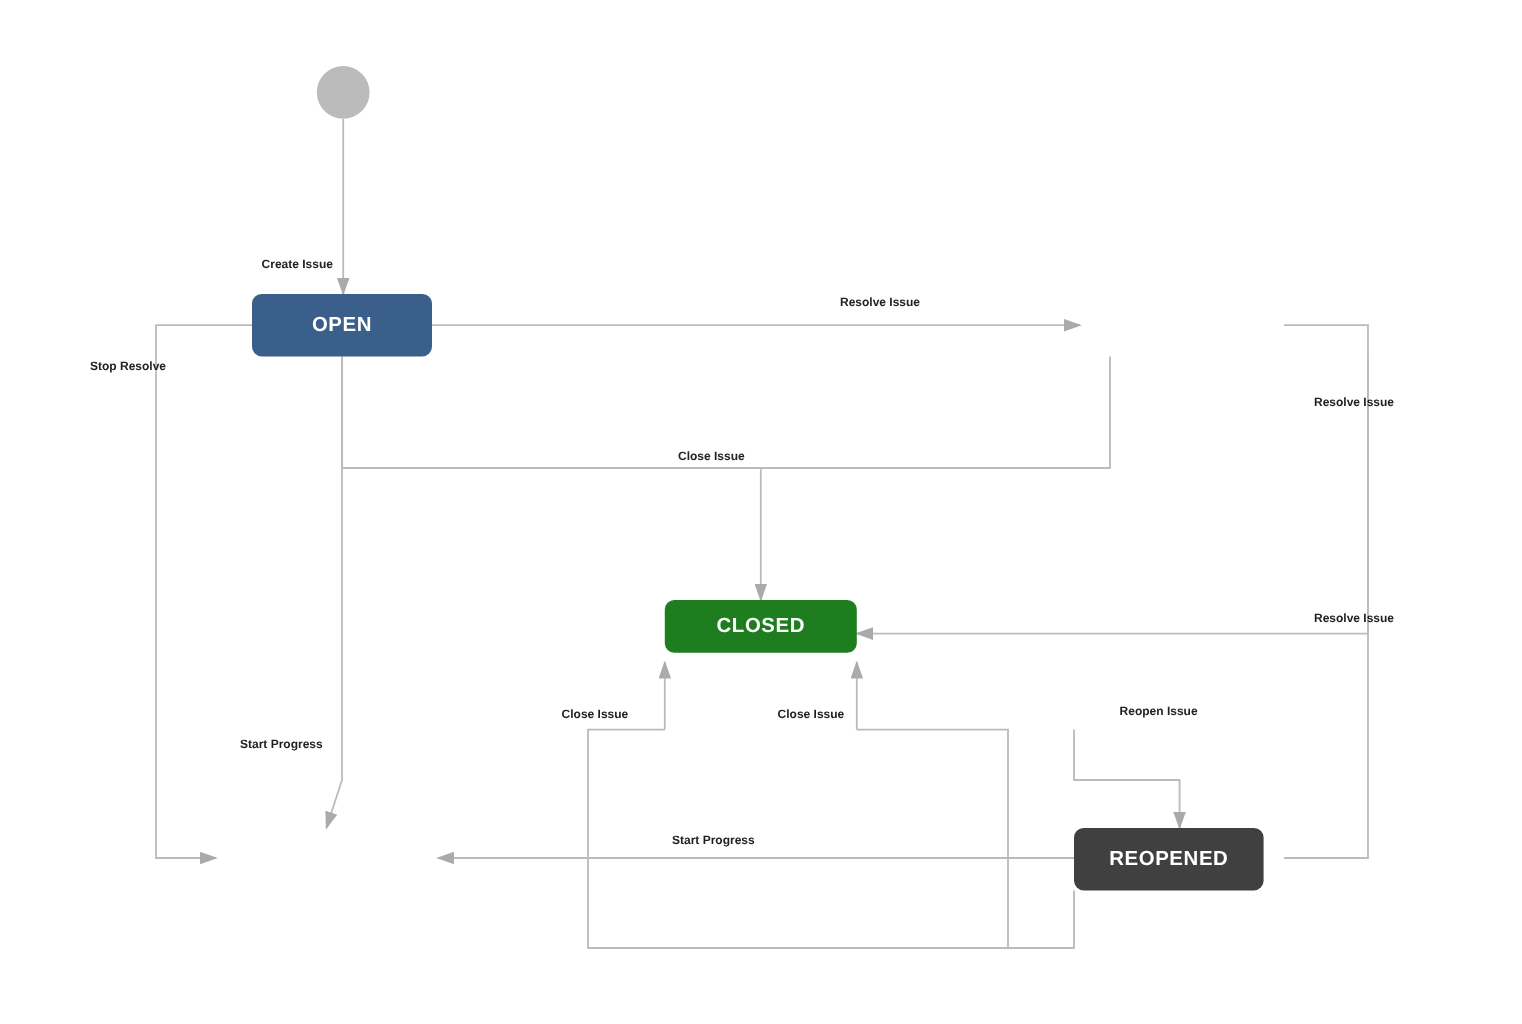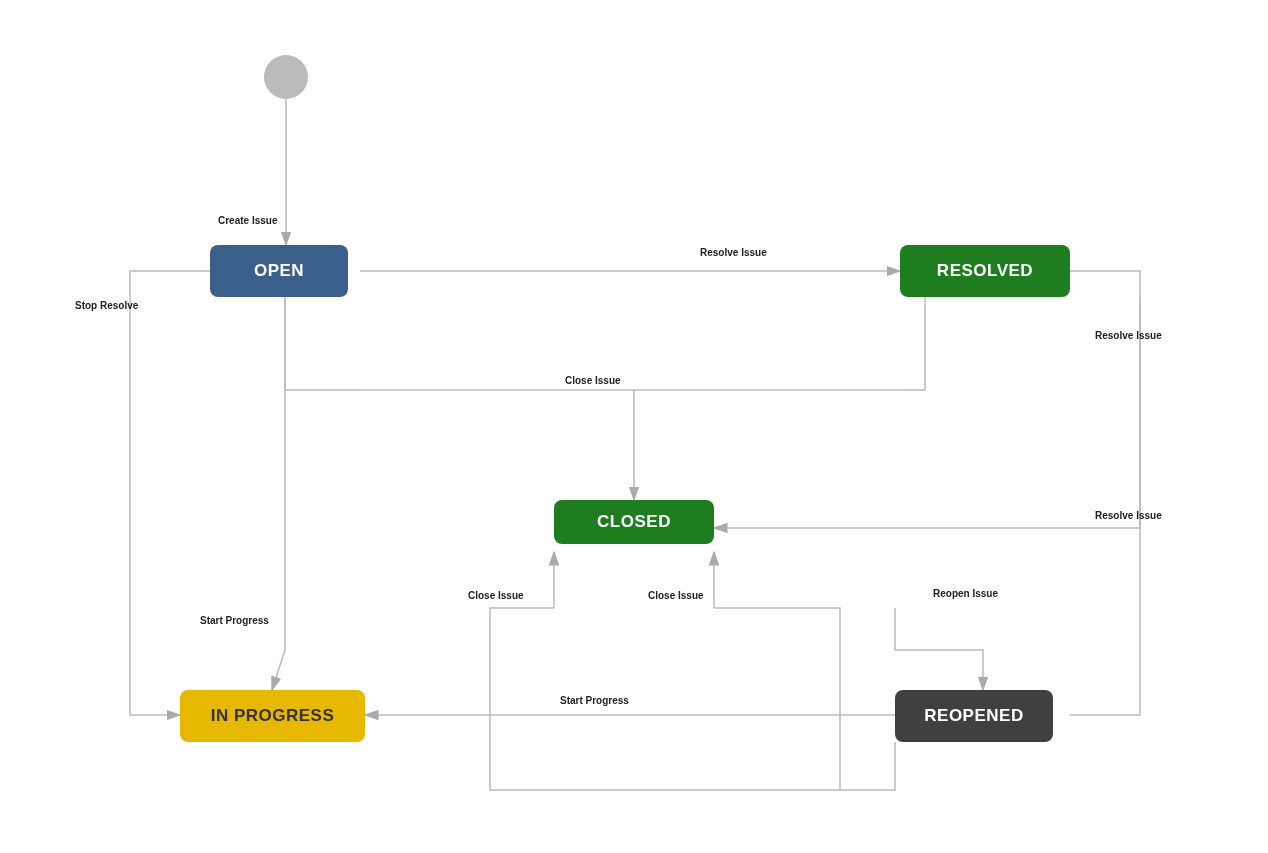--- a/index.html
+++ b/index.html
@@ -29,21 +29,21 @@
       align-items: center;
       justify-content: center;
       font-weight: 800;
       font-size: 17px;
       letter-spacing: 0.5px;
       color: #fff;
       user-select: none;
     }
     .state-open {
       background: #3a5f8a;
-      width: 138px;
+      width: 150px;
       height: 52px;
       left: 210px;
       top: 245px;
     }
     .state-resolved {
       background: #1e7d1e;
       width: 170px;
       height: 52px;
       left: 900px;
       top: 245px;
@@ -135,23 +135,20 @@
   </svg>
 
   <div class="start-circle"></div>
 
   <div class="label" style="left:218px; top:215px;">Create Issue</div>
 
   <div class="state-node state-open">
     <span>OPEN</span>
   </div>
 
-  <div class="state-node state-resolved">
-    <span>RESOLVED</span>
-  </div>
 
   <div class="label" style="left:700px; top:247px;">Resolve Issue</div>
 
   <div class="label" style="left:565px; top:375px;">Close Issue</div>
 
   <div class="label" style="left:75px; top:300px;">Stop Resolve</div>
 
   <div class="state-node state-closed">
     <span>CLOSED</span>
   </div>
@@ -161,23 +158,20 @@
   <div class="label" style="left:1095px; top:510px;">Resolve Issue</div>
 
   <div class="label" style="left:905px; top:588px;padding-left:28px;">Reopen Issue</div>
 
   <div class="label" style="left:468px; top:590px;">Close Issue</div>
 
   <div class="label" style="left:648px; top:590px;">Close Issue</div>
 
   <div class="label" style="left:200px; top:615px;">Start Progress</div>
 
-  <div class="state-node state-inprogress">
-    <span>IN PROGRESS</span>
-  </div>
 
   <div class="label" style="left:560px; top:695px;">Start Progress</div>
 
   <div class="state-node state-reopened">
     <span>REOPENED</span>
   </div>
 
 </div>
 
 </body></html>

